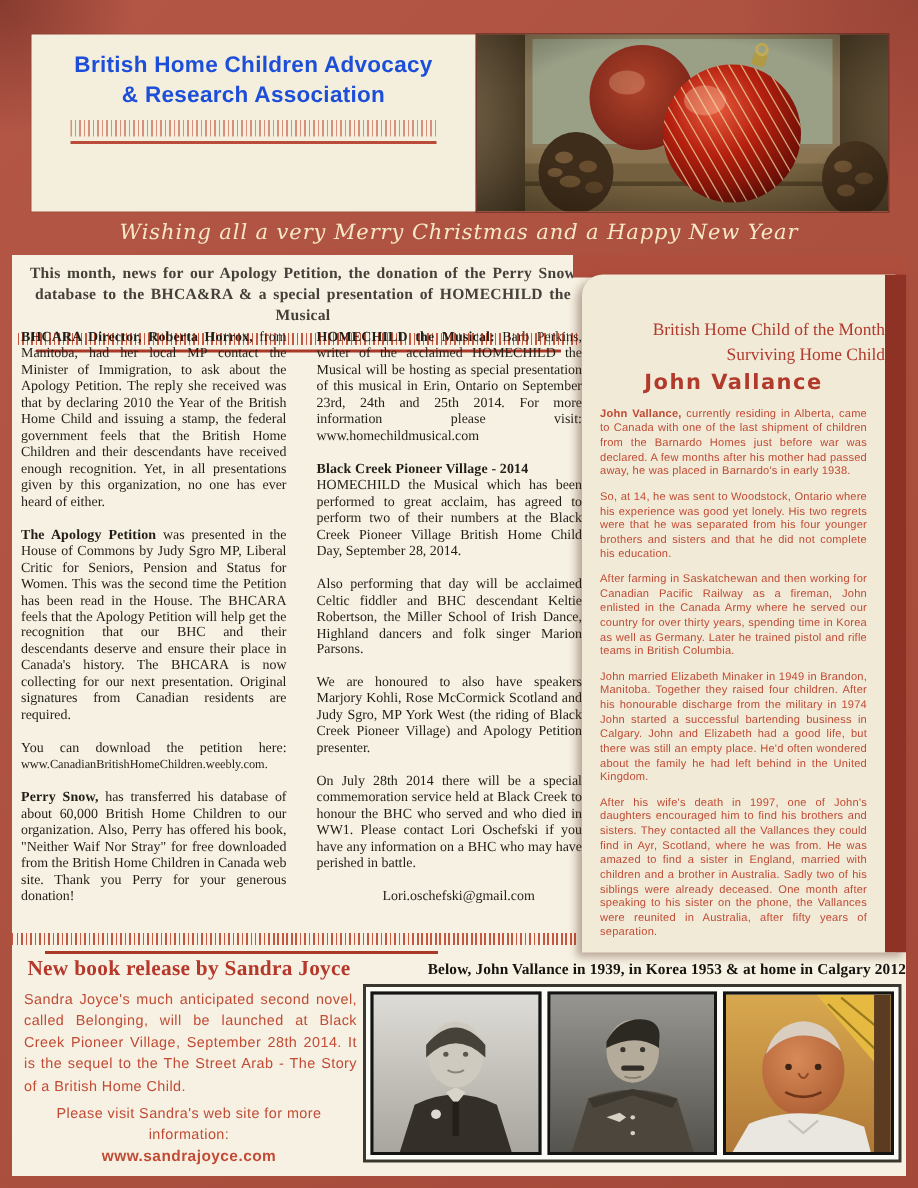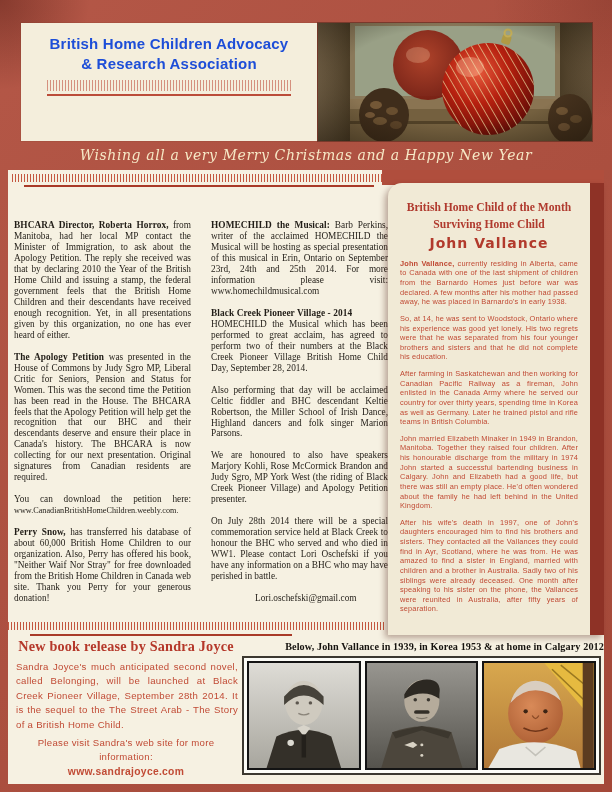--- a/index.html
+++ b/index.html
@@ -56,21 +56,21 @@
                   color:#16130f;letter-spacing:.1px;text-align:right;}
   .photo-panel{position:absolute;left:234px;top:486px;width:359px;height:119px;background:#fcfcf7;
                border:2px solid #3c3830;box-sizing:border-box;display:flex;gap:4px;padding:3px;}
   .photo{flex:1;border:2px solid #141414;overflow:hidden;background:#999;}
   .photo svg{display:block;width:100%;height:100%;}
   
   .red-patch{position:absolute;left:382px;top:170px;width:222px;height:15px;background:#b04e3d;}
   .sidebar{position:absolute;left:388px;top:183px;width:202px;height:452px;background:#f1ead6;
            border-right:14px solid #8e3226;border-radius:14px 0 0 0;
            box-shadow:-3px 3px 6px rgba(70,20,10,.35);box-sizing:content-box;overflow:hidden;}
-  .sb-head{padding-top:16px;text-align:center;font-weight:bold;font-size:11.6px;line-height:1.5;color:#b03a2e;}
+  .sb-head{padding-top:28px;text-align:right;font-weight:normal;font-size:11.6px;line-height:1.5;color:#b03a2e;}
   .sb-head span{display:block;}
   .sb-name{margin-top:1px;text-align:center;font-family:"DejaVu Sans", sans-serif;font-weight:bold;
            font-size:14px;color:#b23a2c;letter-spacing:1px;}
   .sb-body{padding:8px 12px 0;font-family:"Liberation Sans", sans-serif;font-size:7.4px;line-height:1.3;
            letter-spacing:.15px;color:#c04a34;text-align:justify;}
   .sb-body p{margin:0 0 7px 0;}
 </style>
 </head>
 <body>
 
@@ -158,35 +158,36 @@
         <rect x="184" y="12" width="9" height="9" rx="2" fill="#b09a44" transform="rotate(18 188 16)"></rect>
         <circle cx="190" cy="10" r="3.5" fill="none" stroke="#c2ac56" stroke-width="2"></circle>
       </g>
       <rect x="0" y="0" width="274" height="118" fill="url(#vign)"></rect>
     </svg>
   </div>
 
   <div class="greeting">Wishing all a very Merry Christmas and a Happy New Year</div>
 
   <div class="main">
+    <div class="banner-text">This month, news for our Apology Petition, the donation of the Perry Snow database to the BHCA&amp;RA &amp; a special presentation of HOMECHILD the Musical</div>
     <div class="banner-stripes"></div>
     <div class="rule banner-rule"></div>
 
     <div class="cols">
       <div class="col">
         <p><b>BHCARA Director, Roberta Horrox,</b><span> from Manitoba, had her local MP contact the Minister of Immigration, to ask about the Apology Petition.  The reply she received was that by declaring 2010 the Year of the British Home Child and issuing a stamp, the federal government feels that the British Home Children and their descendants have received enough recognition.  Yet, in all presentations given by this organization, no one has ever heard of either.</span></p>
         <p><b>The Apology Petition</b><span> was presented in the House of Commons by Judy Sgro MP, Liberal Critic for Seniors, Pension and Status for Women. This was the second time the Petition has been read in the House. The BHCARA feels that the Apology Petition will help get the recognition that our BHC and their descendants deserve and ensure their place in Canada's history. The BHCARA is now collecting for our next presentation.  Original signatures from Canadian residents are required.</span></p>
         <p><span>You can download the petition here:</span> <a class="link" href="#">www.CanadianBritishHomeChildren.weebly.com.</a></p>
         <p><b>Perry Snow,</b><span> has transferred his database of about 60,000 British Home Children to our organization.  Also, Perry has offered his book, "Neither Waif Nor Stray" for free downloaded from the British Home Children in Canada web site.  Thank you Perry for your generous donation!</span></p>
       </div>
       <div class="col">
         <p><b>HOMECHILD the Musical:</b><span> Barb Perkins, writer of the acclaimed HOMECHILD the Musical will be hosting as special presentation of this musical in Erin, Ontario on September 23rd, 24th and 25th 2014.  For more information please visit: www.homechildmusical.com</span></p>
         <p><b class="blockhead">Black Creek Pioneer Village - 2014</b><span>HOMECHILD the Musical which has been performed to great acclaim, has agreed to perform  two of their numbers at the Black Creek Pioneer Village British Home Child Day, September 28, 2014.</span></p>
         <p><span>Also performing that day will be acclaimed Celtic fiddler and BHC descendant Keltie Robertson, the Miller School of Irish Dance, Highland dancers and folk singer Marion Parsons.</span></p>
-        <p><span>We are honoured to also have speakers Marjory Kohli, Rose McCormick Brandon and Judy Sgro, MP York West (the riding of Black Creek Pioneer Village) and Apology Petition presenter.</span></p>
+        <p><span>We are honoured to also have speakers Marjory Kohli, Rose McCormick Scotland and Judy Sgro, MP York West (the riding of Black Creek Pioneer Village) and Apology Petition presenter.</span></p>
         <p><span>On July 28th 2014 there will be a special commemoration service held at Black Creek to honour the BHC who served and who died in WW1. Please contact Lori Oschefski if you have any information on a BHC who may have perished in battle.</span></p>
         <p><a class="email-link" href="#">Lori.oschefski@gmail.com</a></p>
       </div>
     </div>
 
     <div class="bottom-stripes"></div>
     <div class="bottom-rule"></div>
 
     <div class="book-box">
       <div class="book-title">New book release by Sandra Joyce</div>

